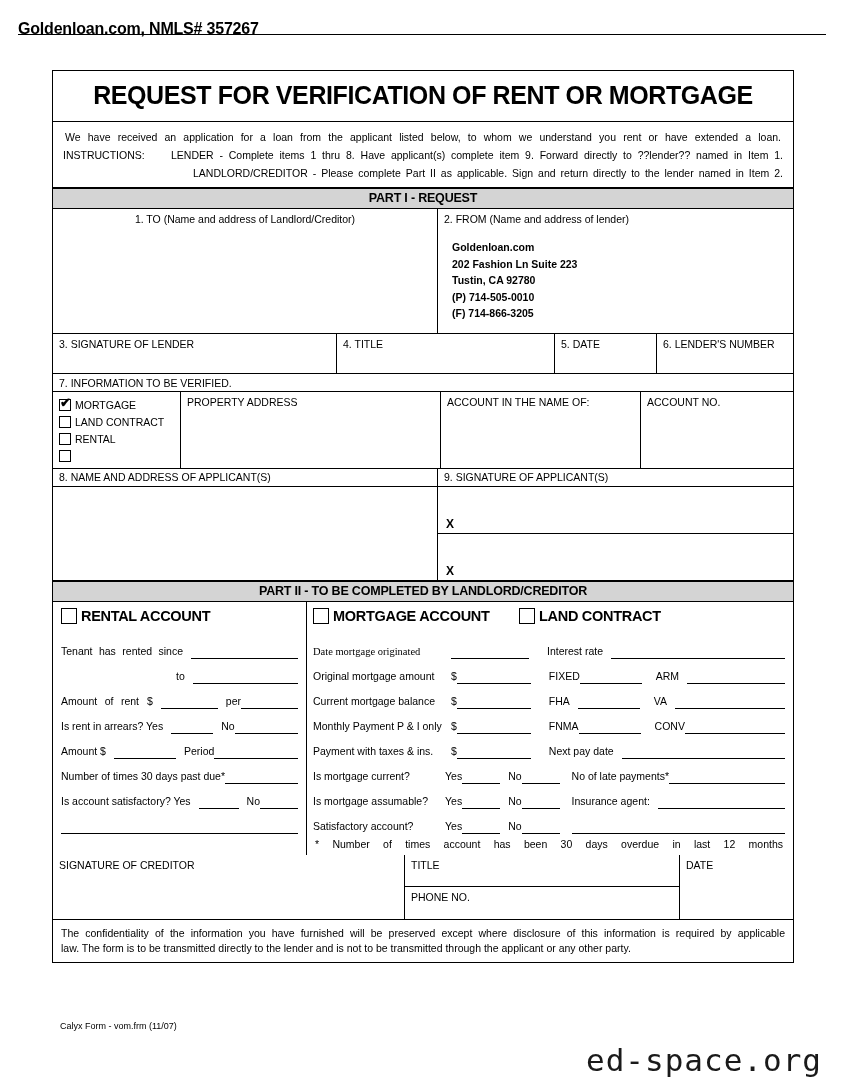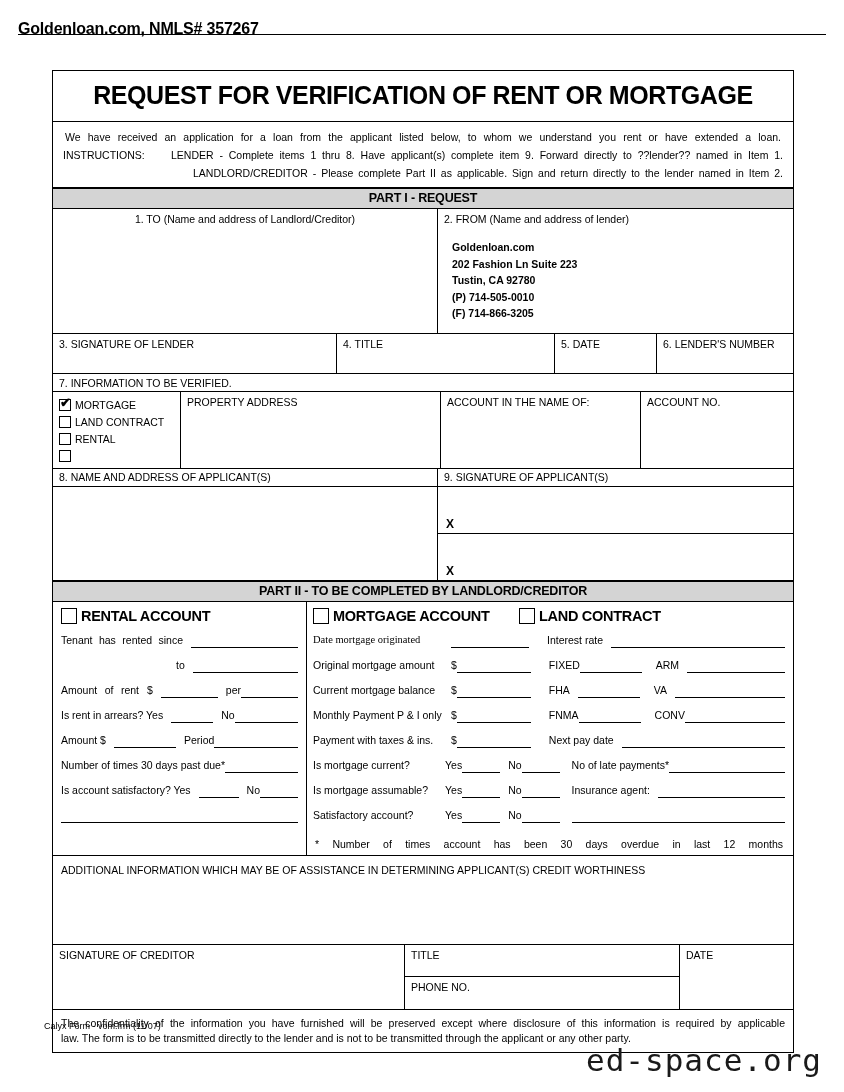--- a/index.html
+++ b/index.html
@@ -160,21 +160,21 @@
     font-size: 14.5px;
     font-weight: bold;
     letter-spacing: -0.3px;
     margin-bottom: 10px;
     white-space: nowrap;
   }
   .acct-head .chk-lg { width: 16px; height: 16px; vertical-align: -3px; }
 
   .fld-row {
     display: flex;
-    align-items: flex-start;
+    align-items: flex-end;
     font-size: 10.5px;
     height: 25px;
     white-space: nowrap;
   }
   .lbl { padding-bottom: 2px; }
   .lbl-j { text-align: justify; text-align-last: justify; padding-bottom: 2px; }
   .line { border-bottom: 1.2px solid #000; height: 13px; }
   .grow { flex: 1; }
   .sp { width: 8px; flex: none; }
 
@@ -197,21 +197,21 @@
   .confid {
     font-size: 10.5px;
     line-height: 15px;
     padding: 6px 8px 6px 8px;
     border-top: 1.3px solid #000;
   }
   .confid div { text-align: justify; text-align-last: justify; }
 
   .calyx {
     position: absolute;
-    left: 44px;
+    left: 60px;
     font-size: 9px;
   }
 
   .watermark {
     position: absolute;
     right: 22px;
     bottom: 14px;
     font-family: "DejaVu Sans Mono", "Liberation Mono", monospace;
     font-size: 31px;
     letter-spacing: 1px;
@@ -502,23 +502,20 @@
           <span class="lbl">No</span>
           <span class="line" style="width:38px;"></span>
           <span style="width:12px;flex:none;"></span>
           <span class="line grow"></span>
         </div>
 
         <div class="note-star">*  Number of times account has been 30 days overdue in last 12 months</div>
       </div>
     </div>
 
-    <div class="addl">
-      <div>ADDITIONAL INFORMATION WHICH MAY BE OF ASSISTANCE IN DETERMINING APPLICANT(S) CREDIT WORTHINESS</div>
-    </div>
 
     <div class="row">
       <div class="cell cellr" style="width:352px;height:64px;">
         <div class="cell-label">SIGNATURE OF CREDITOR</div>
       </div>
       <div style="width:275px;flex:none;box-sizing:border-box;border-right:1px solid #000;">
         <div class="cell cellb" style="height:32px;box-sizing:border-box;">
           <div class="cell-label">TITLE</div>
         </div>
         <div class="cell" style="height:32px;box-sizing:border-box;">

